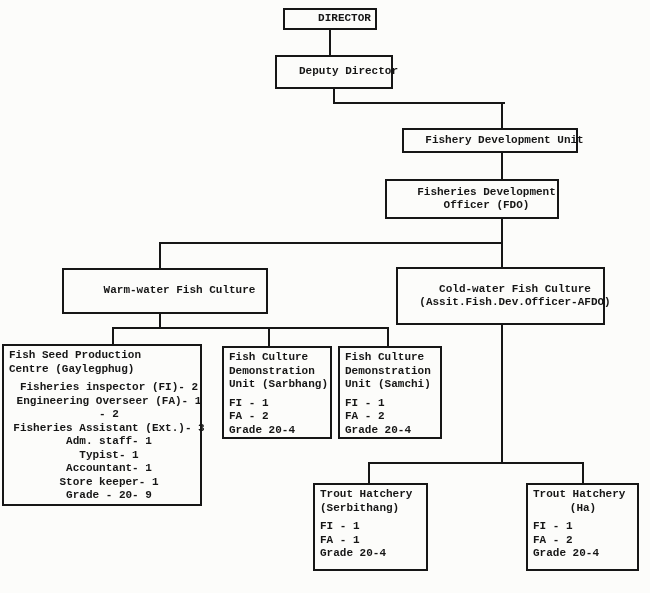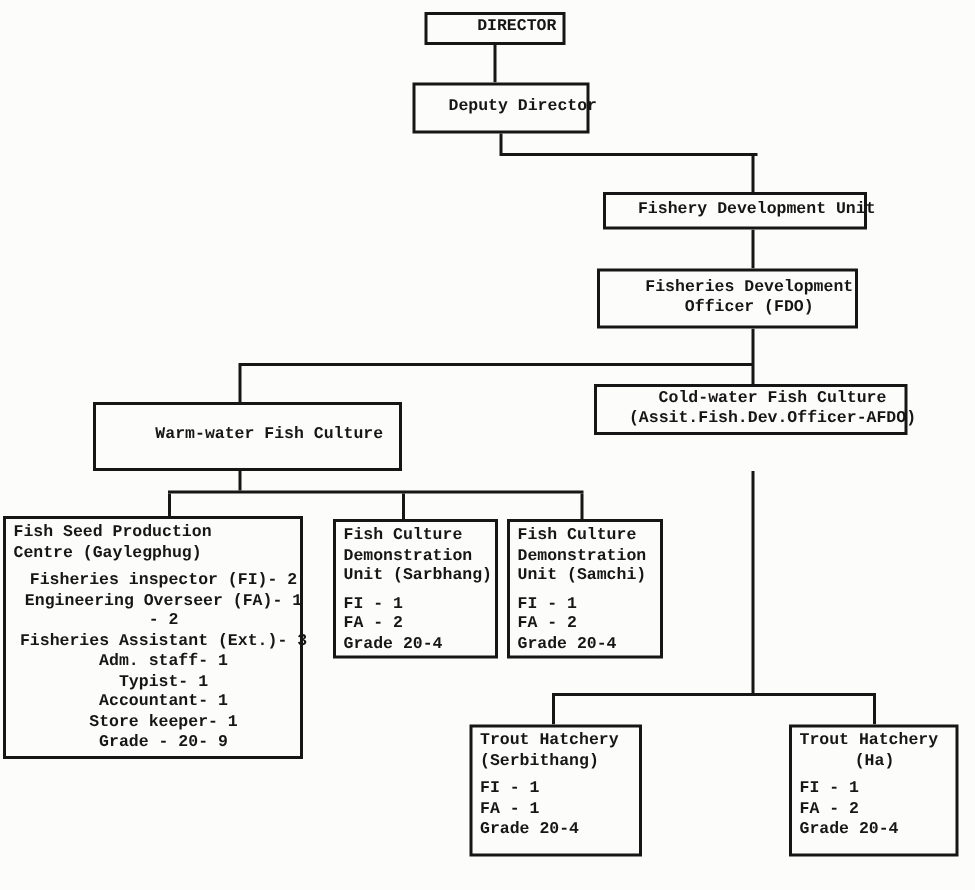--- a/index.html
+++ b/index.html
@@ -32,23 +32,23 @@
   .listbox { padding:3px 4px 0 5px; text-align:left; }
   .listbox .title { margin-bottom:5px; }
   .srow { display:flex; justify-content:center;padding-left:13px; }
   .tc { text-align:center; }
   .lv { position:absolute; width:2px; background:var(--ink); }
   .lh { position:absolute; height:2px; background:var(--ink); }
   
   #bx-director   { left:283px; top:8px;   width:94px;  height:22px; }
   #bx-deputy     { left:275px; top:55px;  width:118px; height:34px; }
   #bx-fdu        { left:402px; top:128px; width:176px; height:25px; }
-  #bx-fdo        { left:398px; top:179px; width:174px; height:40px; }
+  #bx-fdo        { left:385px; top:179px; width:174px; height:40px; }
   #bx-warm       { left:62px;  top:268px; width:206px; height:46px; }
-  #bx-cold       { left:396px; top:256px; width:209px; height:34px; }
+  #bx-cold       { left:396px; top:267px; width:209px; height:58px; }
   #bx-seed       { left:2px;  top:344px; width:200px; height:162px; }
   #bx-sarbhang   { left:222px; top:346px; width:110px; height:93px; }
   #bx-samchi     { left:338px; top:346px; width:104px; height:93px; }
   #bx-serbithang { left:313px; top:483px; width:115px; height:88px; }
   #bx-ha         { left:526px; top:483px; width:113px; height:88px; }
 </style>
 </head>
 <body>
 
 <div class="chart">

